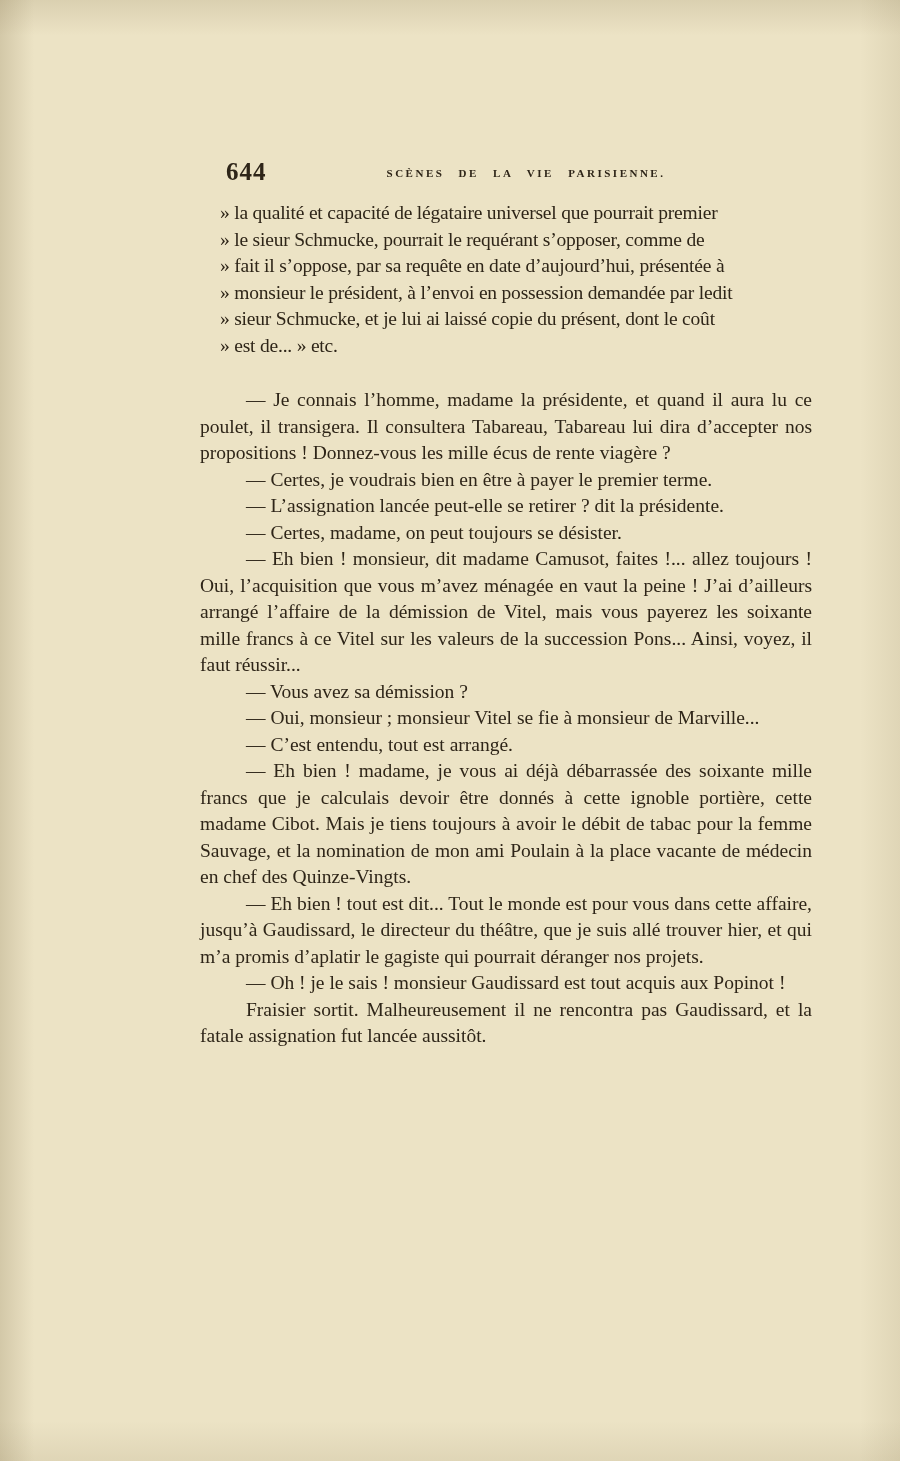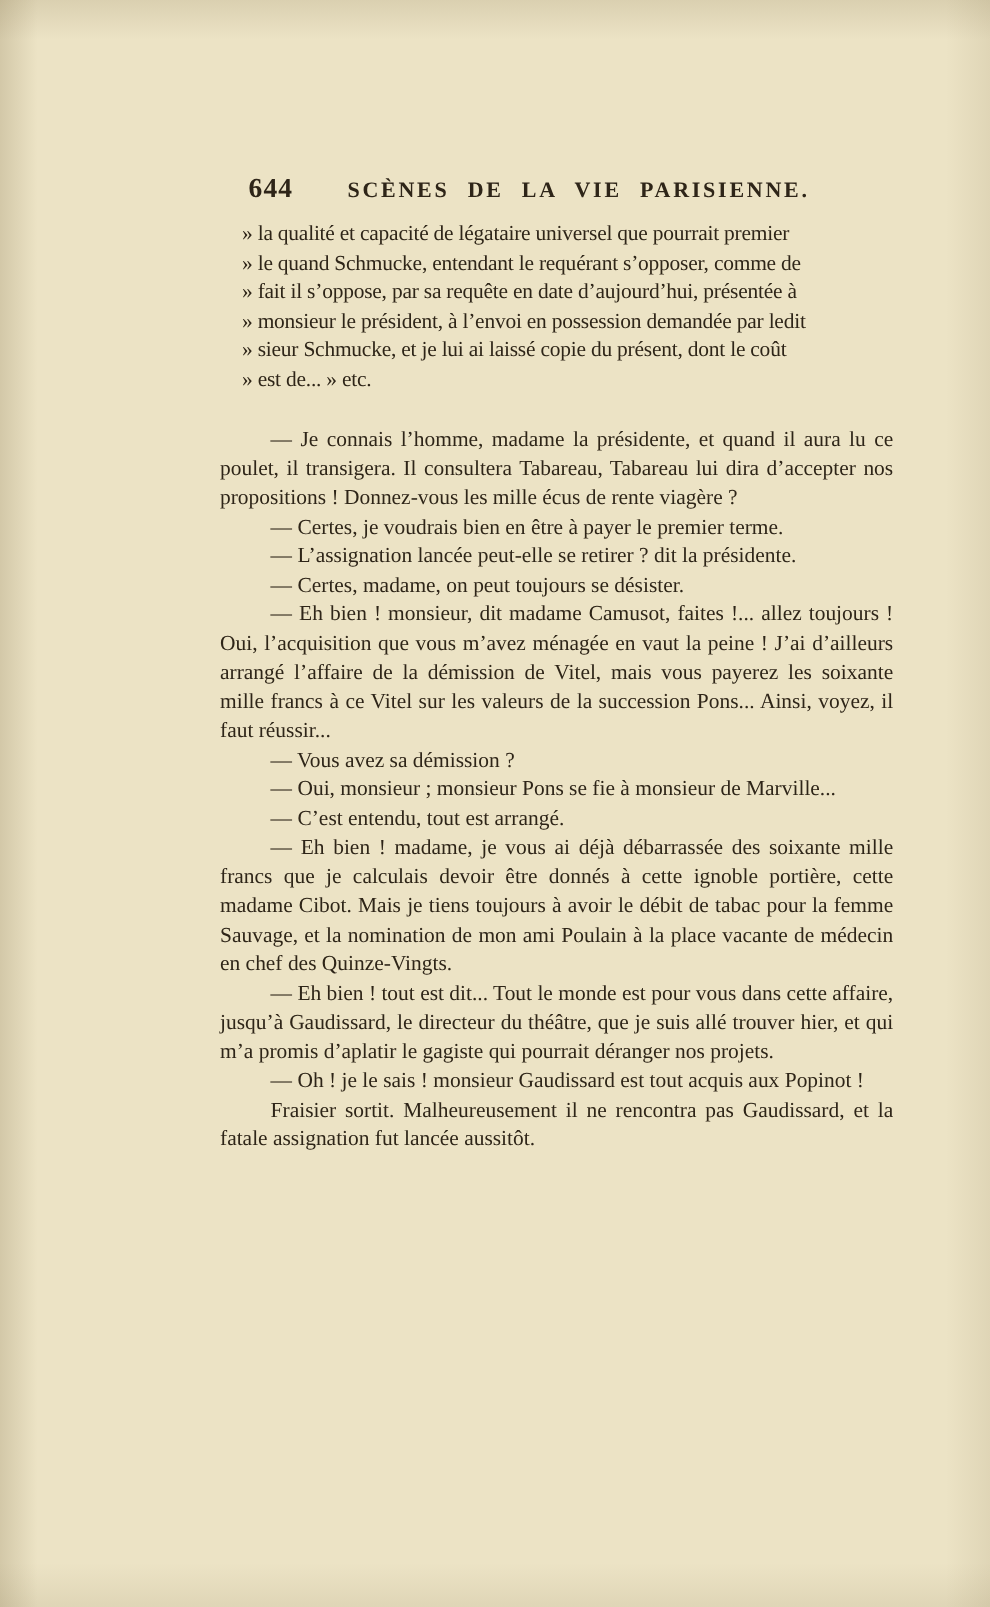--- a/index.html
+++ b/index.html
@@ -35,21 +35,21 @@
     left: 26px;
     top: 0;
     font-size: 25px;
     font-weight: bold;
     letter-spacing: 1px;
   }
   .running-header {
     display: block;
     text-align: center;
     padding-left: 40px;
-    font-size: 20px;
+    font-size: 11px;
     font-weight: bold;
     letter-spacing: 2.5px;
     word-spacing: 9px;
     line-height: 30px;
   }
   .text-block {
     width: 612px;
     margin: 12px 0 0 200px;
     font-size: 19.5px;
     line-height: 26.5px;
@@ -77,36 +77,36 @@
 
   <div class="header-row">
     <span class="page-number">644</span>
     <span class="running-header">SCÈNES DE LA VIE PARISIENNE.</span>
   </div>
 
   <div class="text-block">
 
     <div class="quote-block">
       <div class="quote-line">» la qualité et capacité de légataire universel que pourrait premier</div>
-      <div class="quote-line">» le quand Schmucke, entendant le requérant s’opposer, comme de</div>
+      <div class="quote-line">» le sieur Schmucke, pourrait le requérant s’opposer, comme de</div>
       <div class="quote-line">» fait il s’oppose, par sa requête en date d’aujourd’hui, présentée à</div>
       <div class="quote-line">» monsieur le président, à l’envoi en possession demandée par ledit</div>
       <div class="quote-line">» sieur Schmucke, et je lui ai laissé copie du présent, dont le coût</div>
       <div class="quote-line">» est de... » etc.</div>
     </div>
 
     <div class="para-spacer"></div>
 
     <p class="para">— Je connais l’homme, madame la présidente, et quand il aura lu ce poulet, il transigera. Il consultera Tabareau, Tabareau lui dira d’accepter nos propositions ! Donnez-vous les mille écus de rente viagère ?</p>
     <p class="para">— Certes, je voudrais bien en être à payer le premier terme.</p>
     <p class="para">— L’assignation lancée peut-elle se retirer ? dit la présidente.</p>
     <p class="para">— Certes, madame, on peut toujours se désister.</p>
     <p class="para">— Eh bien ! monsieur, dit madame Camusot, faites !... allez toujours ! Oui, l’acquisition que vous m’avez ménagée en vaut la peine ! J’ai d’ailleurs arrangé l’affaire de la démission de Vitel, mais vous payerez les soixante mille francs à ce Vitel sur les valeurs de la succession Pons... Ainsi, voyez, il faut réussir...</p>
     <p class="para">— Vous avez sa démission ?</p>
-    <p class="para">— Oui, monsieur ; monsieur Pons se fie à monsieur de Marville...</p>
+    <p class="para">— Oui, monsieur ; monsieur Vitel se fie à monsieur de Marville...</p>
     <p class="para">— C’est entendu, tout est arrangé.</p>
     <p class="para">— Eh bien ! madame, je vous ai déjà débarrassée des soixante mille francs que je calculais devoir être donnés à cette ignoble portière, cette madame Cibot. Mais je tiens toujours à avoir le débit de tabac pour la femme Sauvage, et la nomination de mon ami Poulain à la place vacante de médecin en chef des Quinze-Vingts.</p>
     <p class="para">— Eh bien ! tout est dit... Tout le monde est pour vous dans cette affaire, jusqu’à Gaudissard, le directeur du théâtre, que je suis allé trouver hier, et qui m’a promis d’aplatir le gagiste qui pourrait déranger nos projets.</p>
     <p class="para">— Oh ! je le sais ! monsieur Gaudissard est tout acquis aux Popinot !</p>
     <p class="para">Fraisier sortit. Malheureusement il ne rencontra pas Gaudissard, et la fatale assignation fut lancée aussitôt.</p>
 
   </div>
 
 </div>
 

